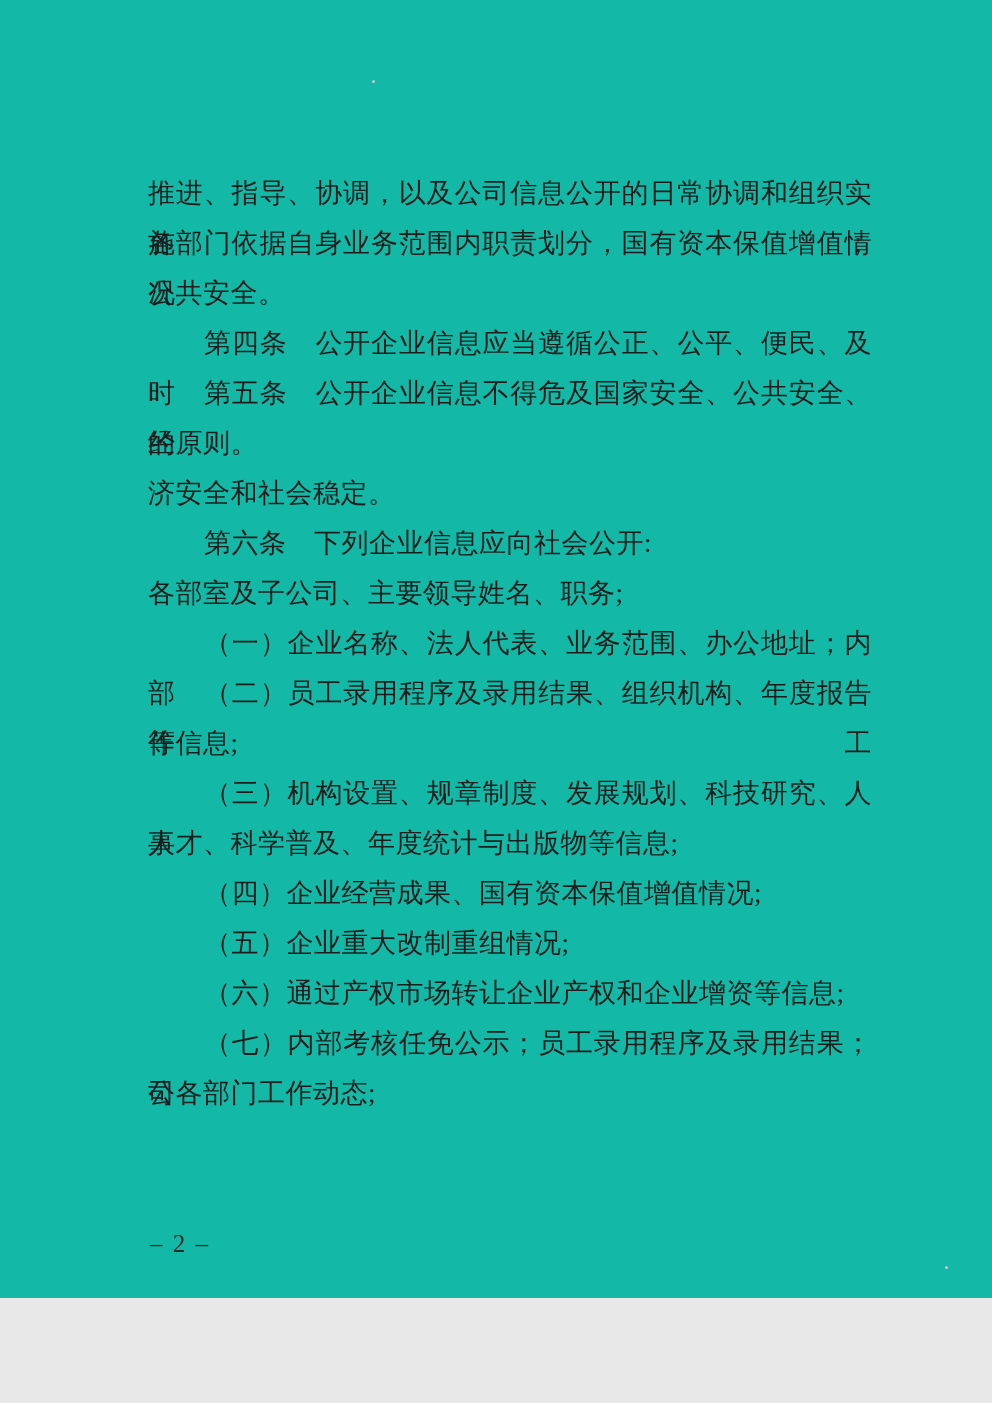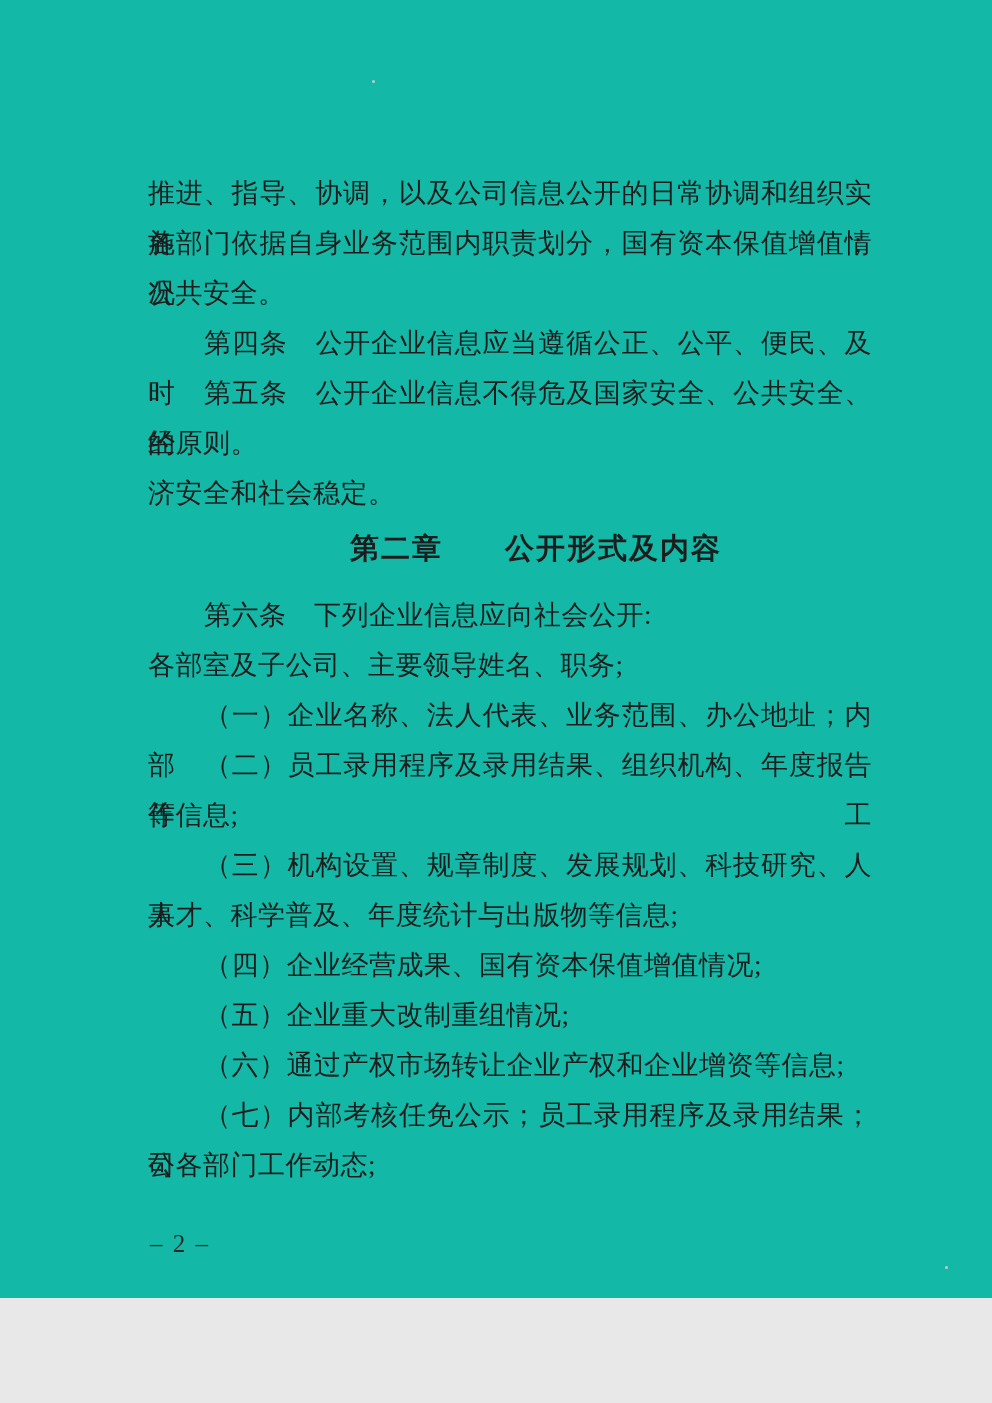--- a/index.html
+++ b/index.html
@@ -86,21 +86,20 @@
 
   <div class="content">
     <div class="line j">推进、指导、协调，以及公司信息公开的日常协调和组织实施；</div>
     <div class="line j">各部门依据自身业务范围内职责划分，国有资本保值增值情况</div>
     <div class="line">公共安全。</div>
     <div class="line i j">第四条　公开企业信息应当遵循公正、公平、便民、及时</div>
     <div class="line i j">第五条　公开企业信息不得危及国家安全、公共安全、经</div>
     <div class="line">的原则。</div>
     <div class="line">济安全和社会稳定。</div>
 
-    <div class="chapter-heading">第二章　　公开形式及内容</div>
 
     <div class="line i">第六条　下列企业信息应向社会公开:</div>
     <div class="line">各部室及子公司、主要领导姓名、职务;</div>
     <div class="line i j">（一）企业名称、法人代表、业务范围、办公地址；内部</div>
     <div class="line i j">（二）员工录用程序及录用结果、组织机构、年度报告等工</div>
     <div class="line">作信息;</div>
     <div class="line i j">（三）机构设置、规章制度、发展规划、科技研究、人事</div>
     <div class="line">人才、科学普及、年度统计与出版物等信息;</div>
     <div class="line i">（四）企业经营成果、国有资本保值增值情况;</div>
     <div class="line i">（五）企业重大改制重组情况;</div>

